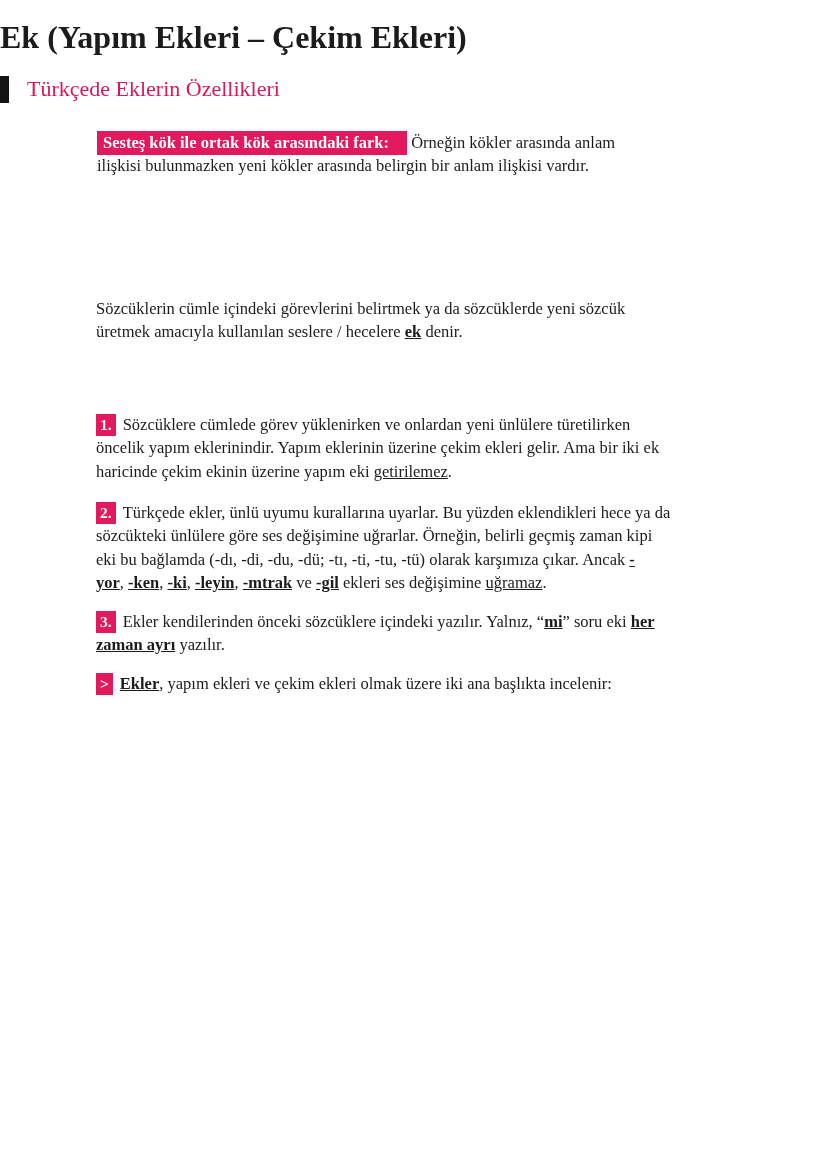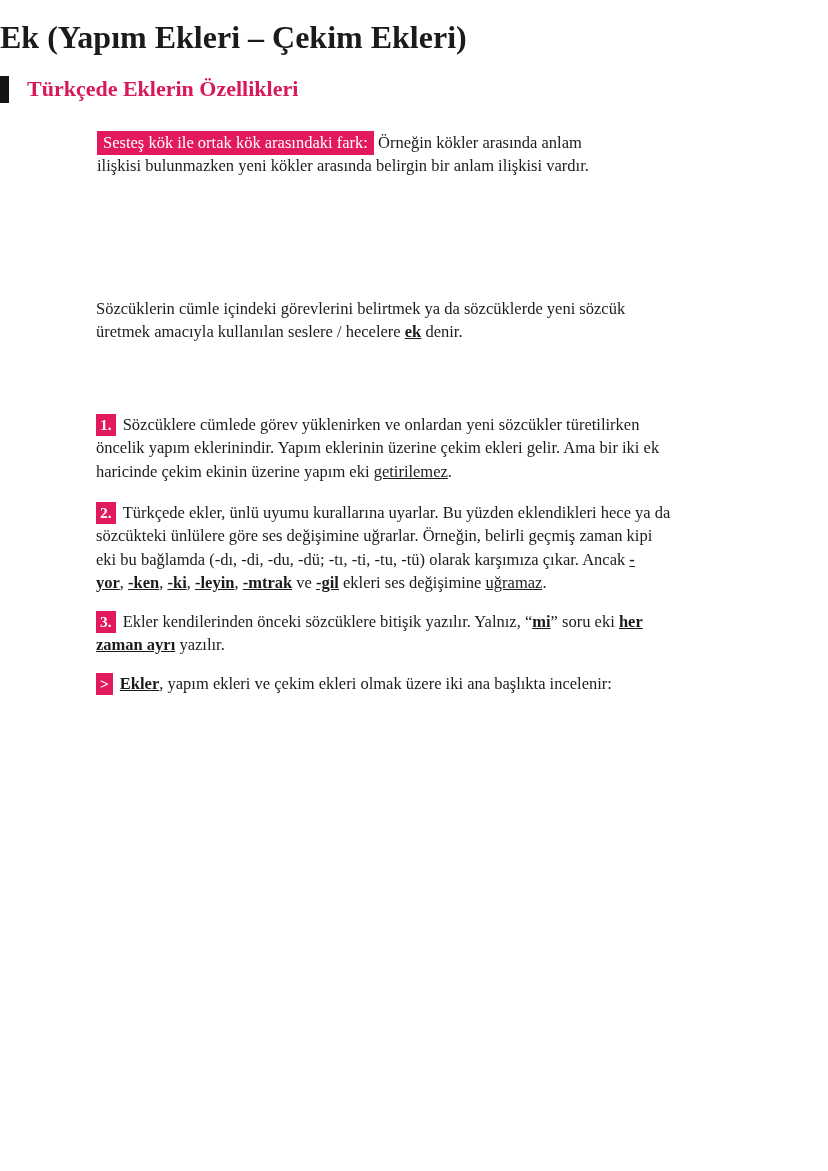--- a/index.html
+++ b/index.html
@@ -22,21 +22,20 @@
     line-height: 23.5px;
     width: 700px;
   }
   .intro        { top: 114px; left: 97px; }
   .heading      { top: 228px; left: 103px; font-size: 32px; font-weight: bold; line-height: 32px; width: 700px; }
   .description  { top: 280px; left: 96px; }
   .section-header {
     top: 344px; left: 73px;
     display: flex; align-items: flex-end;
     width: 700px;
-    font-weight: bold;
   }
   .section-bar {
     width: 9px; height: 27px;
     background: #141414;
     margin-right: 18px;
     flex: 0 0 auto;
   }
   .section-title {
     font-size: 22px;
     line-height: 28px;
@@ -53,22 +52,22 @@
     color: #ffffff;
     font-weight: bold;
     font-size: 15.5px;
     line-height: 19px;
     padding: 1px 4px 2px 4px;
     margin-right: 7px;
   }
   .hl {
     background: #e2195c;
     color: #ffffff;
-    font-weight: normal;
-    padding: 2px 6px 3px 6px;
+    font-weight: bold;
+    padding: 2px 18px 3px 6px;
   }
   .b { font-weight: bold; text-decoration: underline; }
   .u { text-decoration: underline; }
 </style>
 </head>
 <body>
 
 <div class="page">
 
   <p class="block intro"><span class="hl">Sesteş kök ile ortak kök arasındaki fark:</span><span> Örneğin kökler arasında anlam</span><br><span>ilişkisi bulunmazken yeni kökler arasında belirgin bir anlam ilişkisi vardır.</span></p>
@@ -76,28 +75,28 @@
   <h1 class="heading">Ek (Yapım Ekleri – Çekim Ekleri)</h1>
 
   <p class="block description"><span>Sözcüklerin cümle içindeki görevlerini belirtmek ya da sözcüklerde yeni sözcük</span><br><span>üretmek amacıyla kullanılan seslere / hecelere </span><span class="b">ek</span><span> denir.</span></p>
 
   <div class="section-header">
     <span class="section-bar"></span>
     <span class="section-title">Türkçede Eklerin Özellikleri</span>
   </div>
 
   <p class="block item-1">
-    <span class="badge">1.</span><span><span>Sözcüklere cümlede görev yüklenirken ve onlardan yeni sözcükler türetilirken</span><br><span>öncelik yapım eklerinindir. Yapım eklerinin üzerine çekim ekleri gelir. Ama bir iki ek</span><br><span>haricinde çekim ekinin üzerine yapım eki </span><span class="u">getirilemez</span><span>.</span></span>
+    <span class="badge">1.</span><span><span>Sözcüklere cümlede görev yüklenirken ve onlardan yeni ünlülere türetilirken</span><br><span>öncelik yapım eklerinindir. Yapım eklerinin üzerine çekim ekleri gelir. Ama bir iki ek</span><br><span>haricinde çekim ekinin üzerine yapım eki </span><span class="u">getirilemez</span><span>.</span></span>
   </p>
 
   <p class="block item-2">
     <span class="badge">2.</span><span><span>Türkçede ekler, ünlü uyumu kurallarına uyarlar. Bu yüzden eklendikleri hece ya da</span><br><span>sözcükteki ünlülere göre ses değişimine uğrarlar. Örneğin, belirli geçmiş zaman kipi</span><br><span>eki bu bağlamda (-dı, -di, -du, -dü; -tı, -ti, -tu, -tü) olarak karşımıza çıkar. Ancak </span><span class="b">-</span><br><span class="b">yor</span><span>, </span><span class="b">-ken</span><span>, </span><span class="b">-ki</span><span>, </span><span class="b">-leyin</span><span>, </span><span class="b">-mtrak</span><span> ve </span><span class="b">-gil</span><span> ekleri ses değişimine </span><span class="u">uğramaz</span><span>.</span></span>
   </p>
 
   <p class="block item-3">
-    <span class="badge">3.</span><span><span>Ekler kendilerinden önceki sözcüklere bitişik yazılır. Yalnız, “</span><span class="b">mi</span><span>” soru eki </span><span class="b">her</span><br><span class="b">zaman ayrı</span><span> yazılır.</span></span>
+    <span class="badge">3.</span><span><span>Ekler kendilerinden önceki sözcüklere içindeki yazılır. Yalnız, “</span><span class="b">mi</span><span>” soru eki </span><span class="b">her</span><br><span class="b">zaman ayrı</span><span> yazılır.</span></span>
   </p>
 
   <p class="block note">
     <span class="badge">&gt;</span><span><span class="b">Ekler</span><span>, yapım ekleri ve çekim ekleri olmak üzere iki ana başlıkta incelenir:</span></span>
   </p>
 
 </div>
 
 </body></html>

